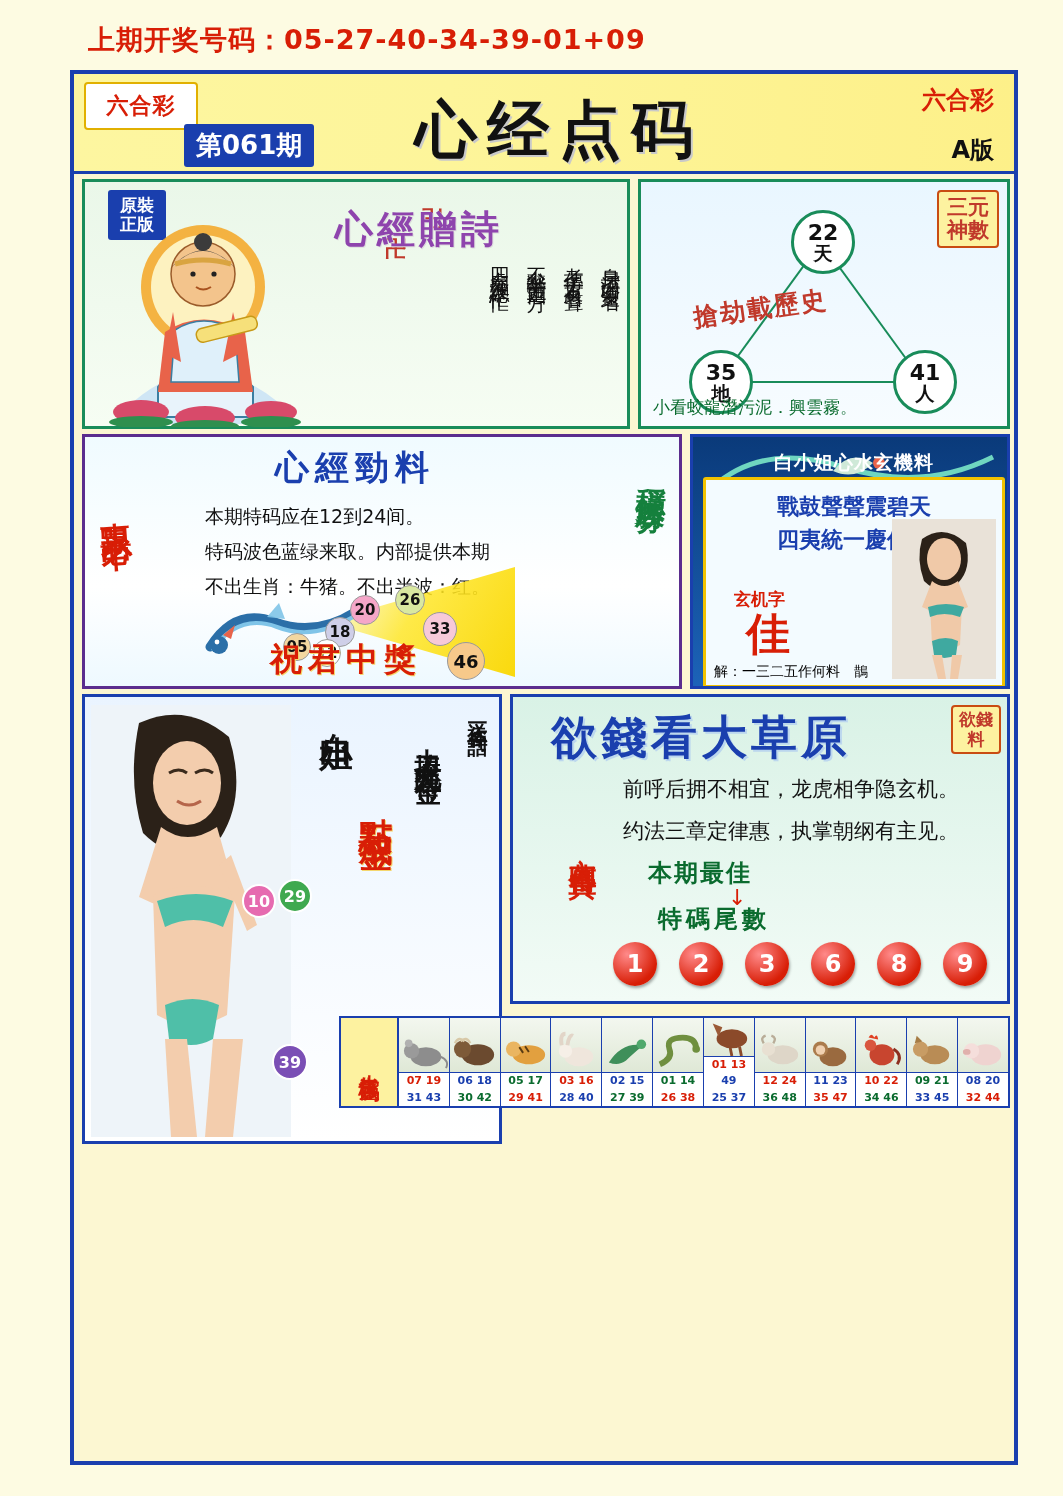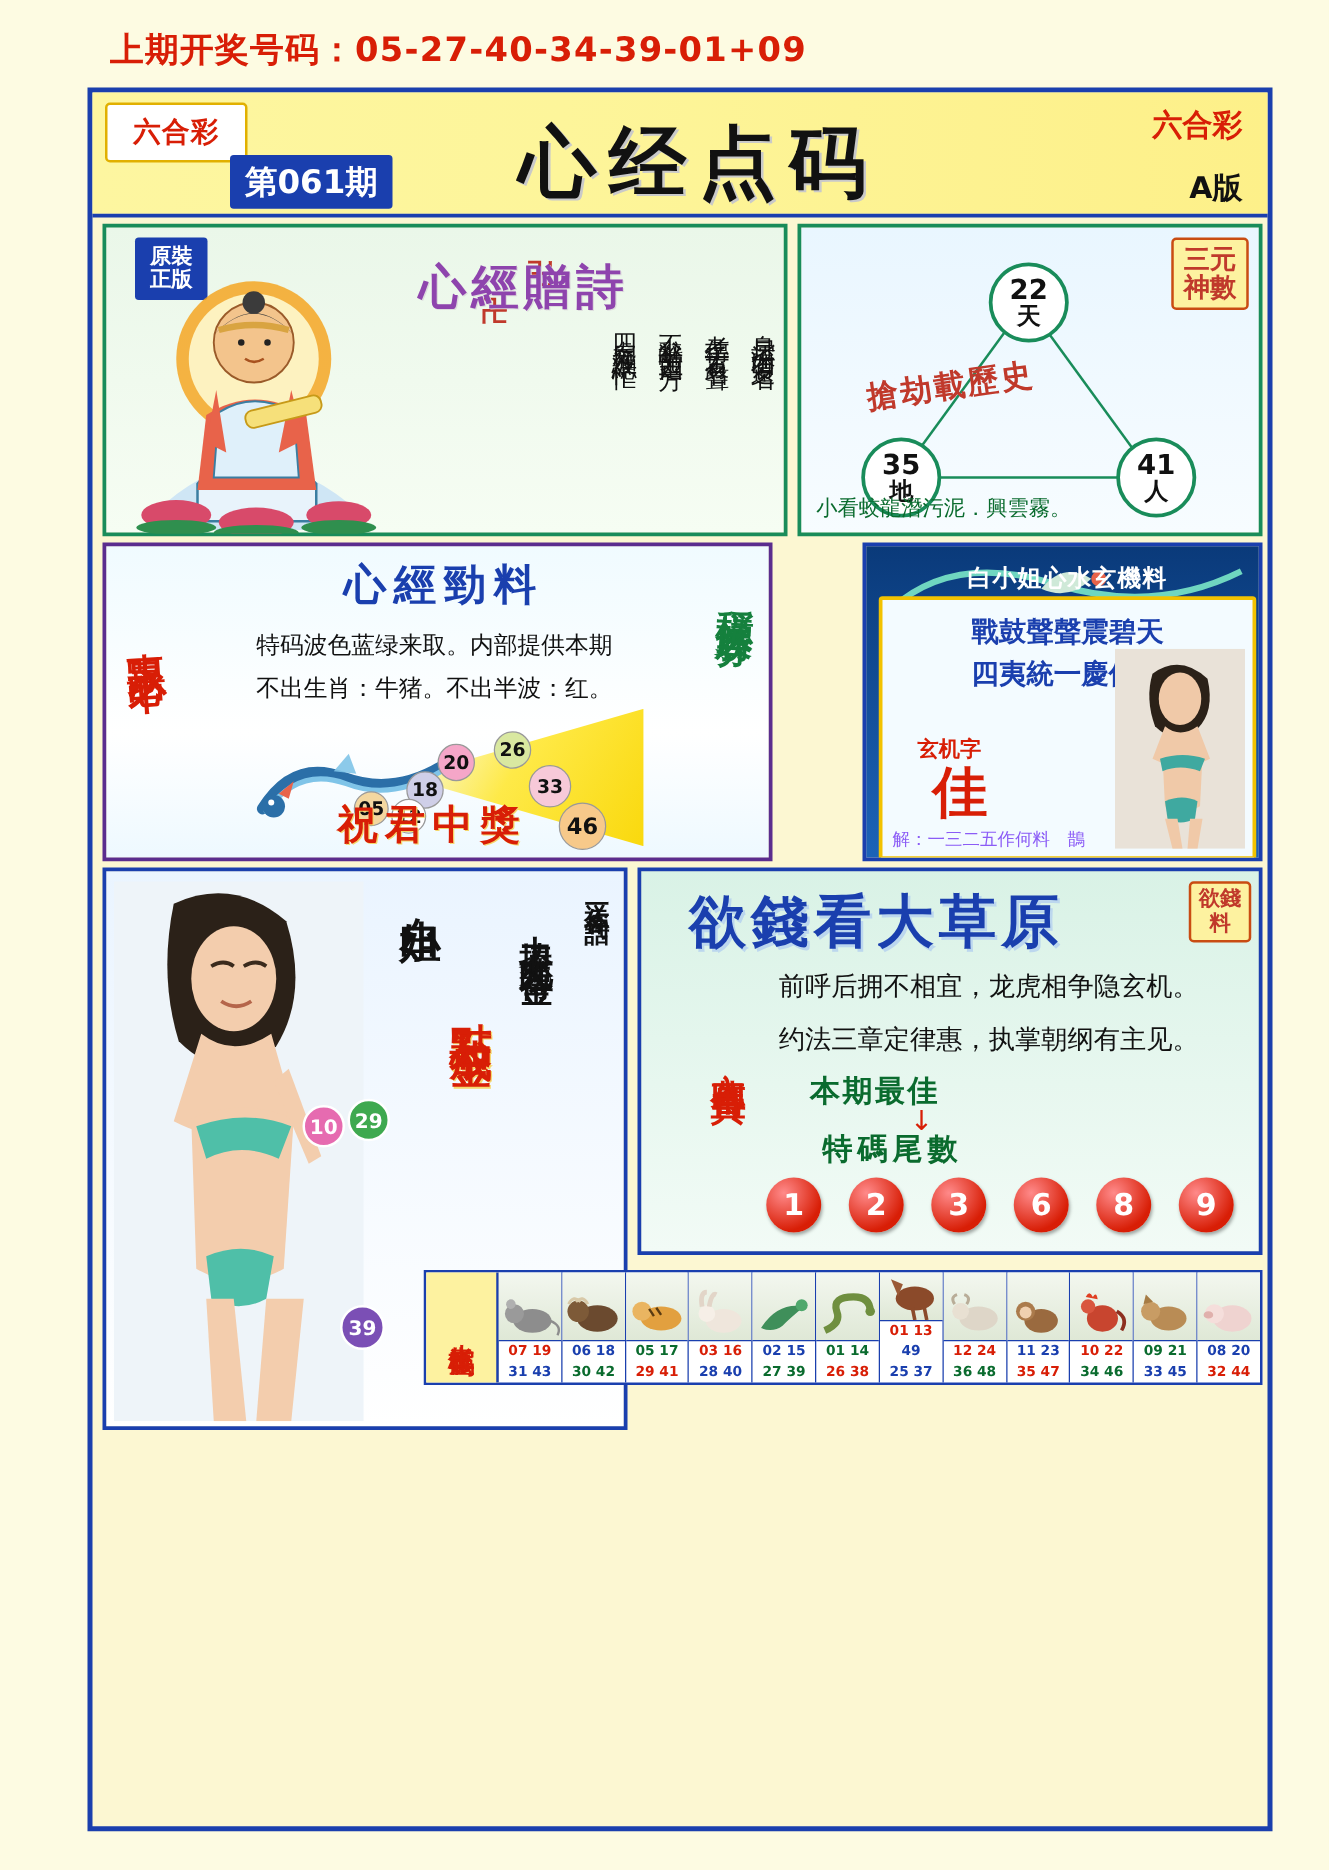--- a/index.html
+++ b/index.html
@@ -127,21 +127,21 @@
   }
   .sanyuan-verse{
     position:absolute;left:12px;bottom:6px;width:348px;
     font-size:17px;color:#0a6b2e;line-height:1.5;
     font-family:"DejaVu Serif","Liberation Serif",serif;
   }
 
   
   .row2{position:absolute;left:8px;top:360px;width:928px;height:255px;}
   .jingliao-panel{
-    left:0;top:0;width:536px;height:255px;
+    left:0;top:0;width:600px;height:255px;
     border:3px solid #5b2d8e;
     background:linear-gradient(to bottom,#f0fbff,#ffffff 60%,#eef9ff);
   }
   .jl-title{
     position:absolute;left:190px;top:8px;
     font-size:34px;font-weight:bold;color:#1a3fae;letter-spacing:6px;
   }
   .jl-lines{
     position:absolute;left:120px;top:62px;width:440px;
     font-size:19px;color:#111;line-height:1.85;
@@ -200,21 +200,21 @@
   .bxj-xuanji{
     position:absolute;left:28px;top:108px;
     font-size:17px;font-weight:bold;color:#d81e06;
   }
   .bxj-word{
     position:absolute;left:40px;top:125px;
     font-size:44px;font-weight:bold;color:#d81e06;
   }
   .bxj-note{
     position:absolute;left:8px;bottom:4px;
-    font-size:14px;color:#8b5cf6;
+    font-size:14px;color:#000000;
   }
   .bxj-girl{
     position:absolute;right:6px;bottom:6px;width:104px;height:160px;
   }
 
   
   .row3{position:absolute;left:8px;top:620px;width:928px;height:450px;}
   .left-photo-panel{
     left:0;top:0;width:420px;height:450px;
     border:3px solid #1a3fae;
@@ -417,20 +417,21 @@
           <div>小看蛟龍潛污泥．興雲霧。</div>
         </div>
       </div>
     </div>
 
     <div class="row2">
 
       <div class="panel jingliao-panel">
         <div class="jl-title">心經勁料</div>
         <div class="jl-lines">
+          <div>本期特码应在12到24间。</div>
           <div>特码波色蓝绿来取。内部提供本期</div>
           <div>不出生肖：牛猪。不出半波：红。</div>
         </div>
 
         <div class="side-left">專跟必中</div>
         <div class="side-right">穩操勝券</div>
 
         <div class="yellow-tri"></div>
         <svg class="dragon" viewBox="0 0 160 85">
           <path d="M5 60 Q30 20 70 35 Q110 50 150 25" stroke="#2b6fa8" stroke-width="9" fill="none" stroke-linecap="round"></path>

